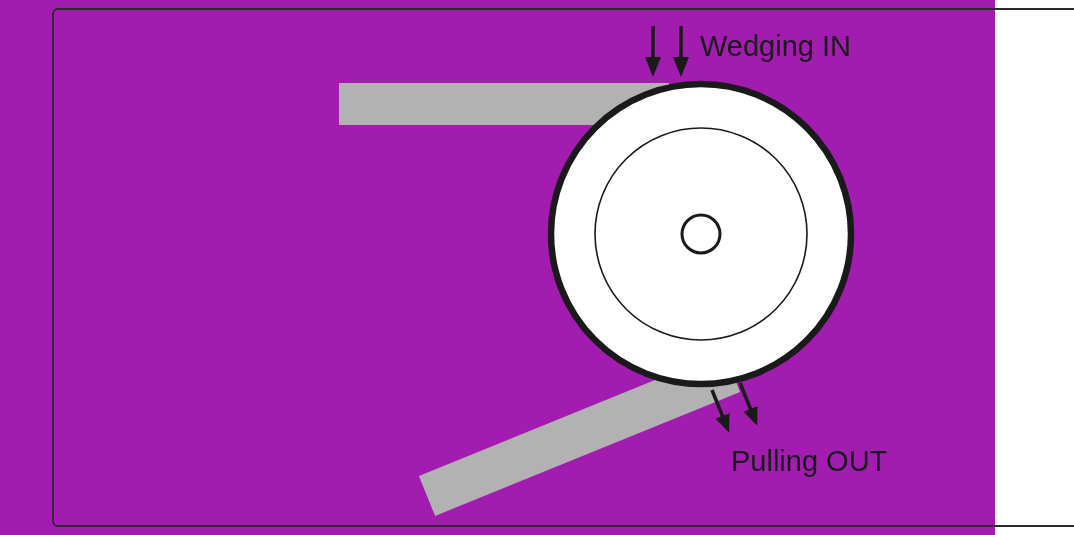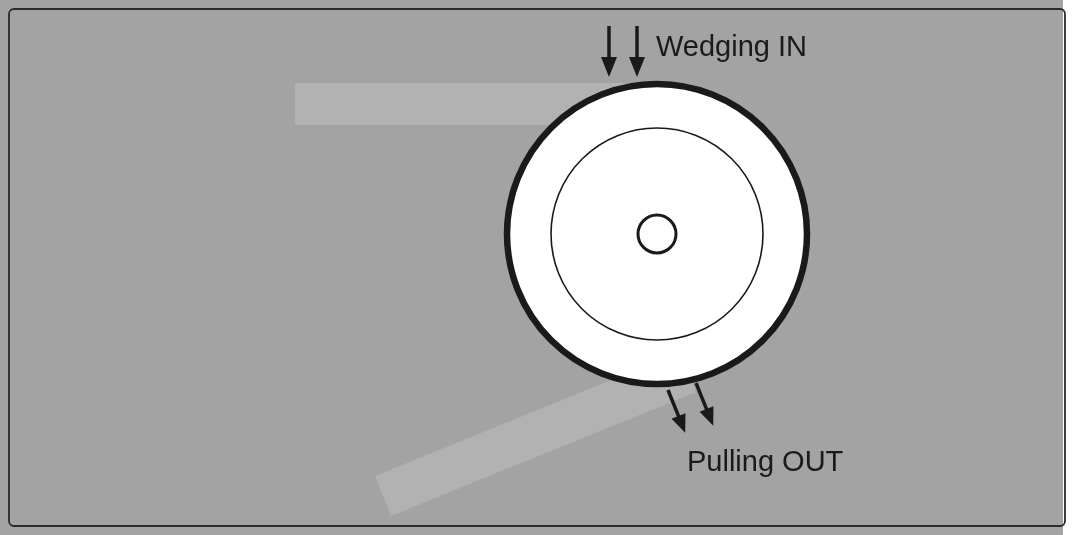--- a/index.html
+++ b/index.html
@@ -2,24 +2,25 @@
 <html><head>
 <meta charset="utf-8">
 <style>
   html, body {
     margin: 0;
     padding: 0;
     background: #ffffff;
   }
   .stage {
     position: relative;
-    width: 1063px;
+    width: 951px;
     height: 535px;
-    background: #a3a3a3;
+    background: #a21caf;
     font-family: "Liberation Sans", sans-serif;
+    padding-left: 44px;
   }
   svg { display: block; }
   text.diagram-label {
     font-family: "Liberation Sans", sans-serif;
     font-size: 29px;
     fill: #1a1a1a;
   }
 </style>
 </head>
 <body>

